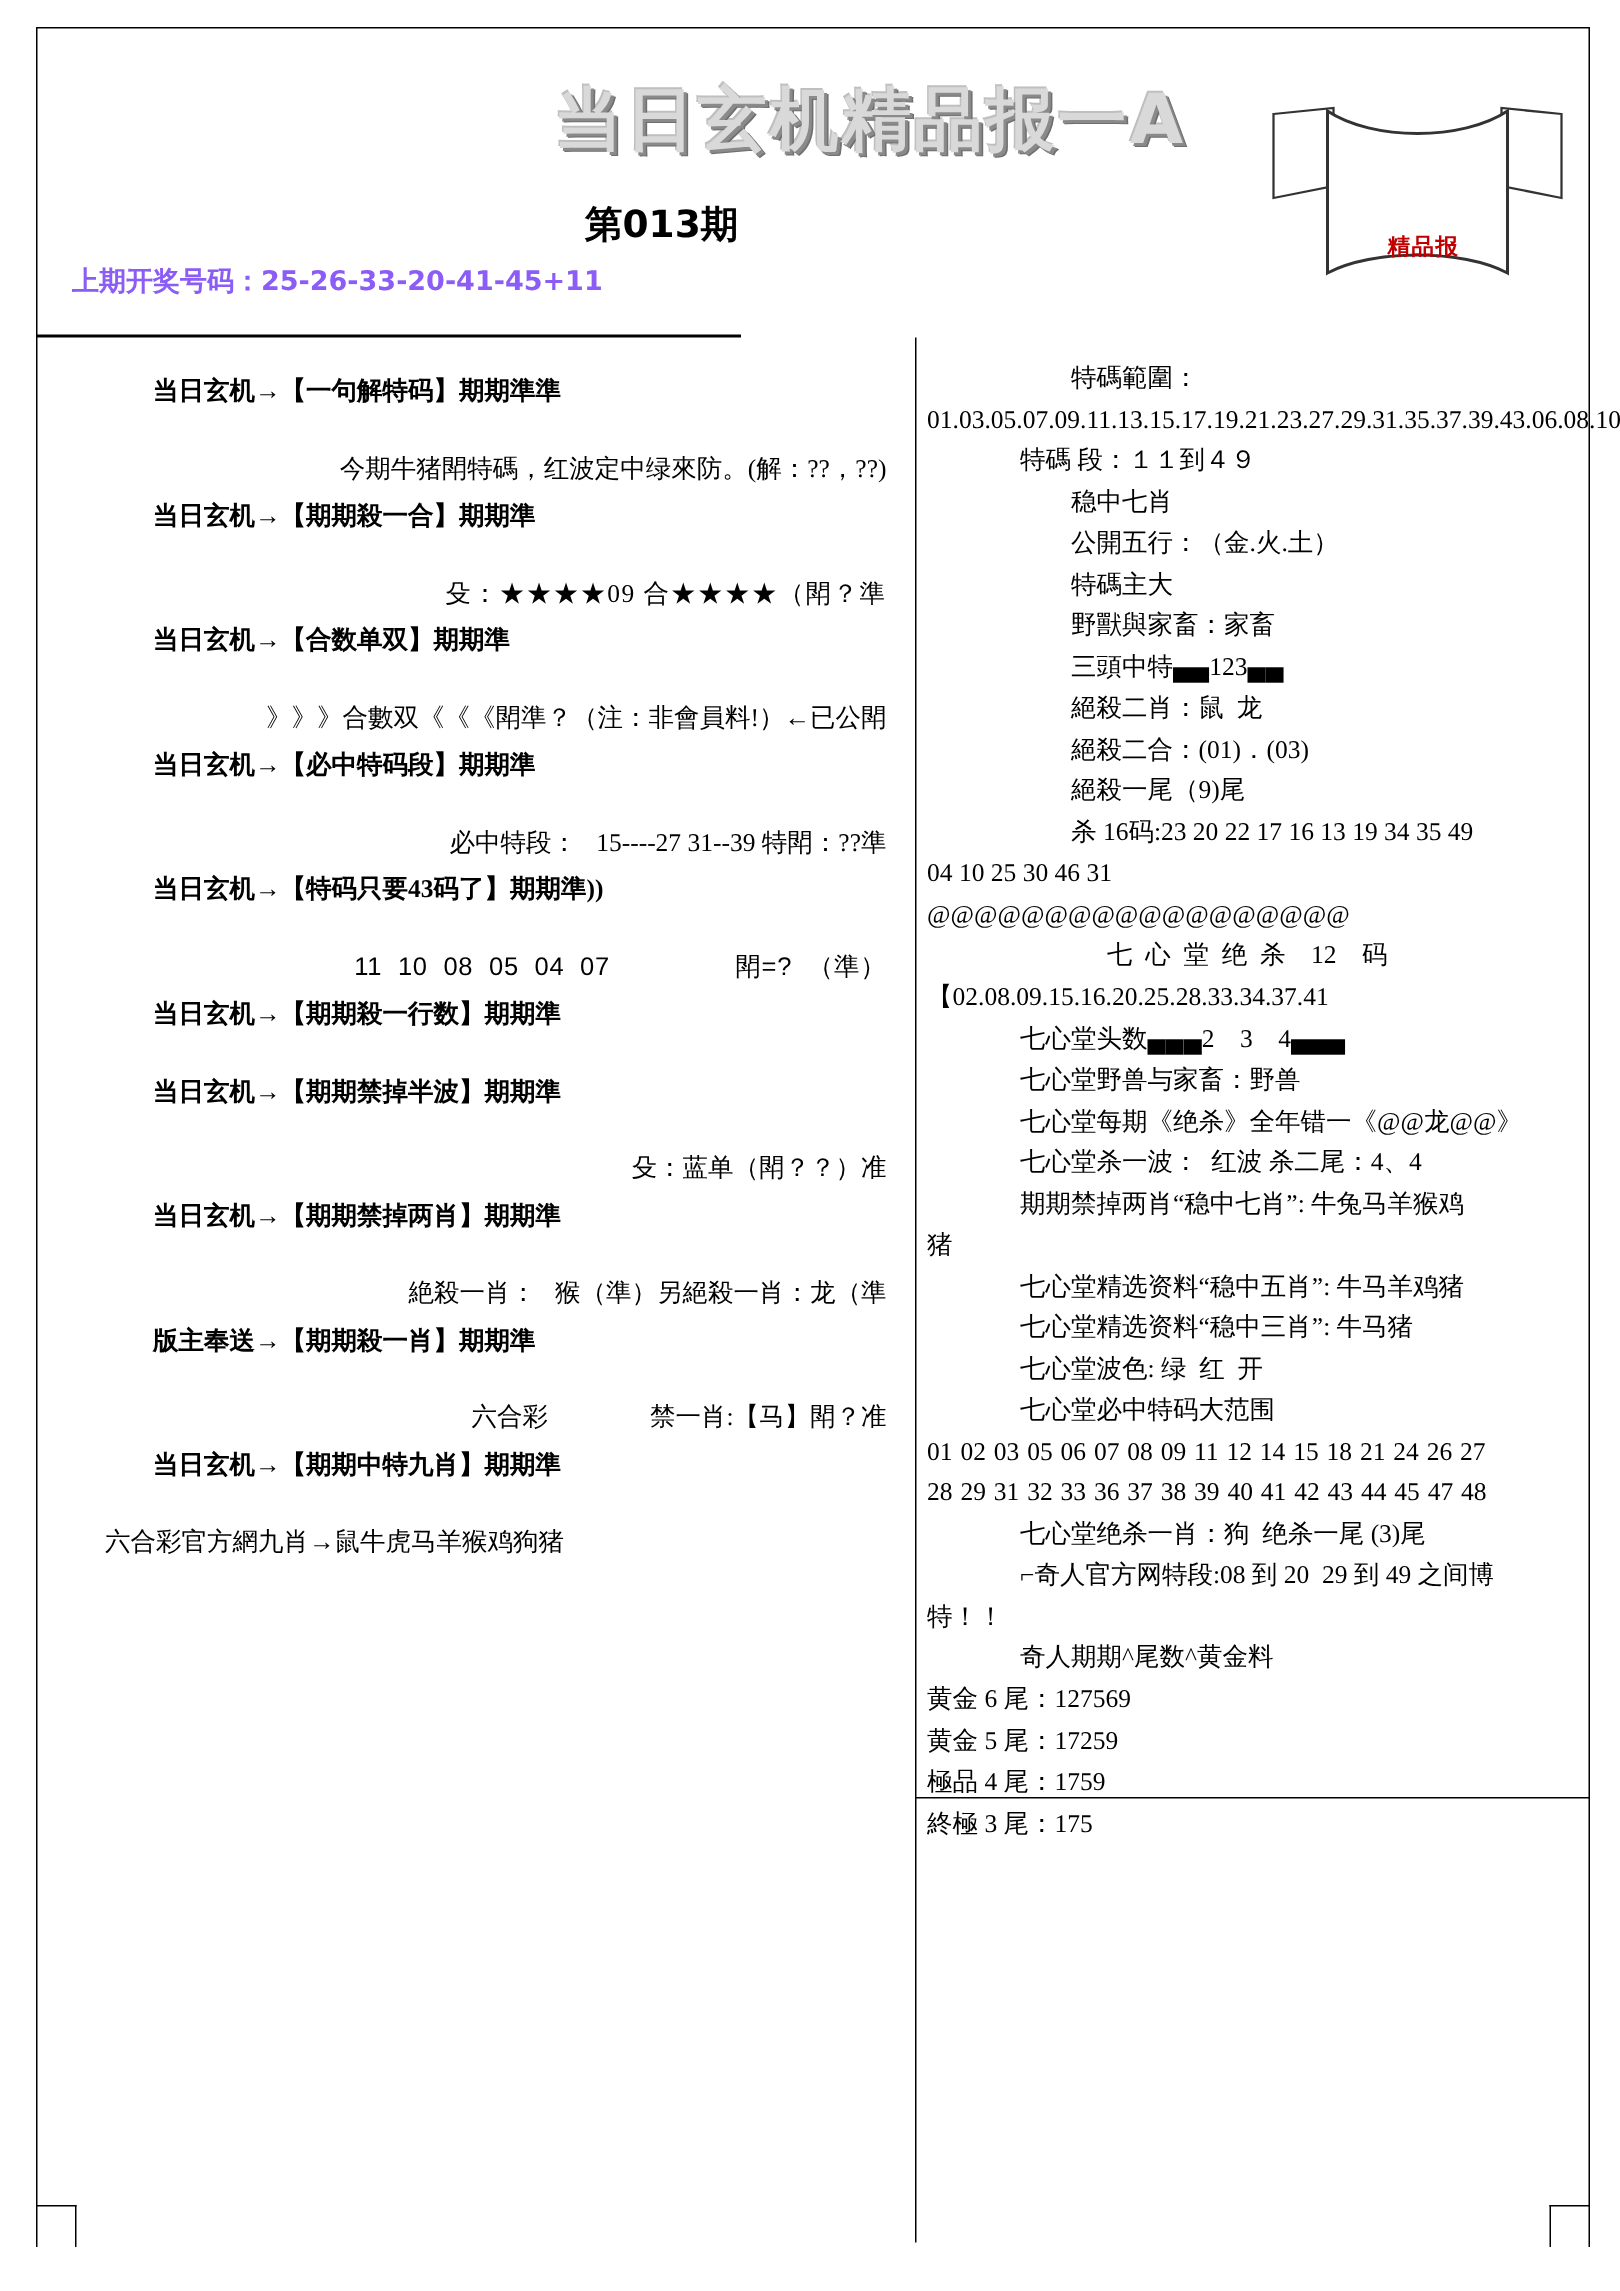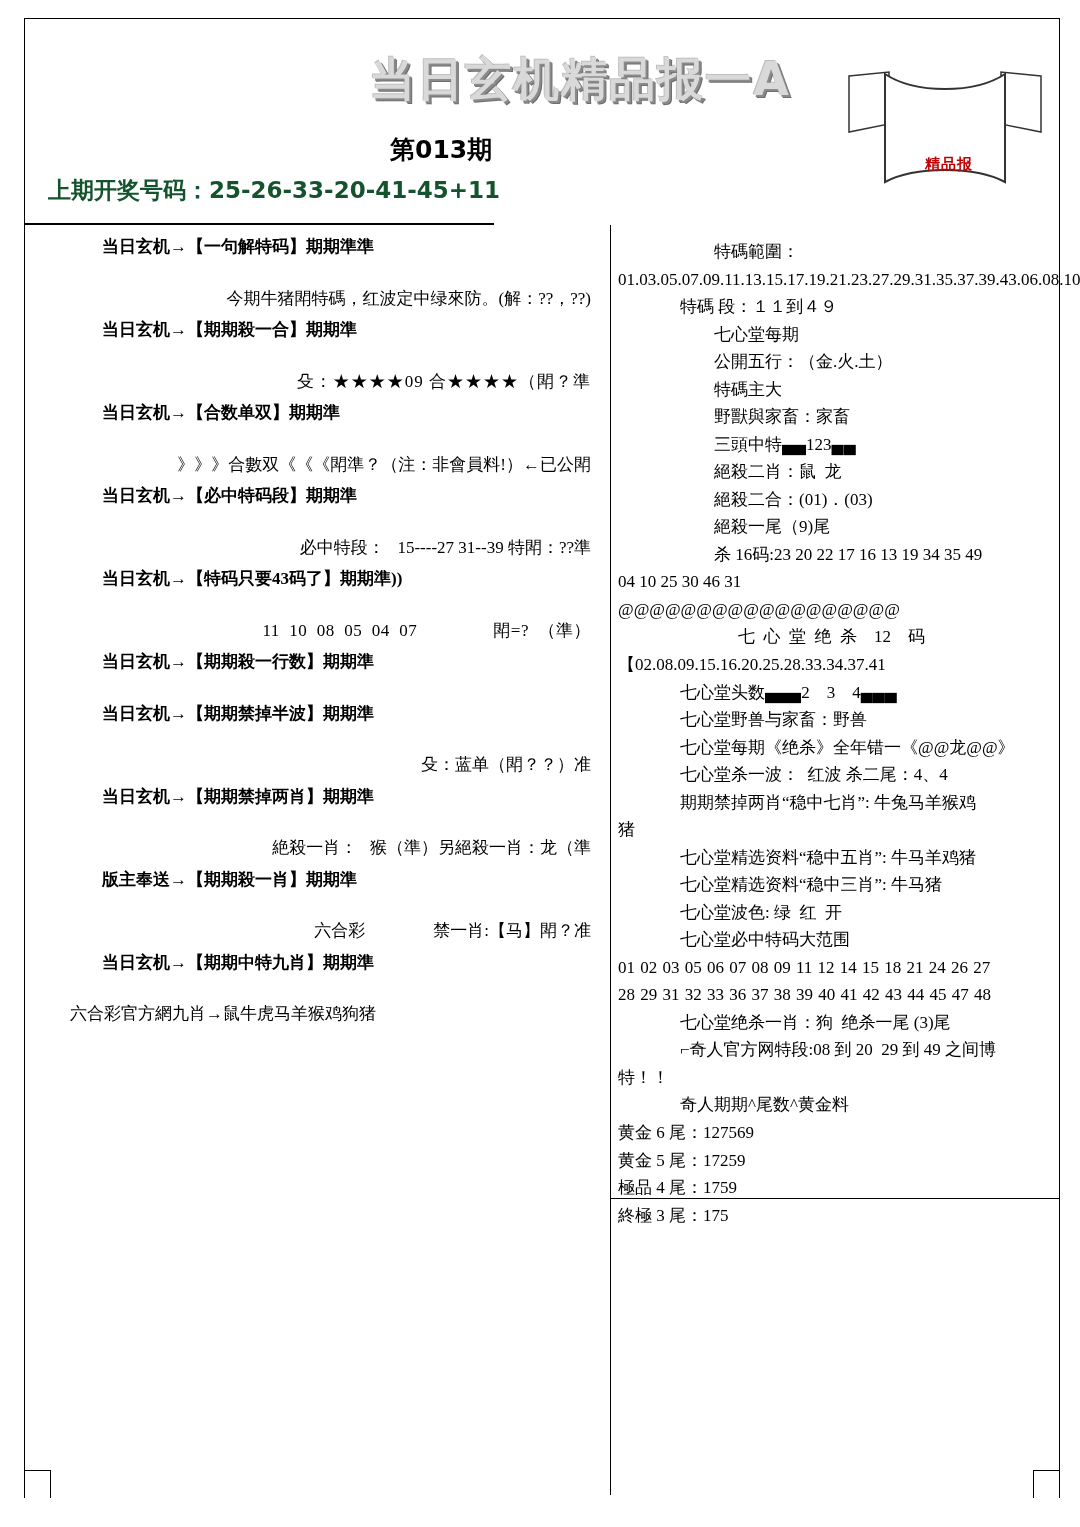--- a/index.html
+++ b/index.html
@@ -43,49 +43,49 @@
     letter-spacing:1px;
   }
 
   .issue{
     position:absolute;left:390px;top:133px;
     font-size:25px;font-weight:bold;
     font-family:"DejaVu Sans", sans-serif;
   }
   .prev-draw{
     position:absolute;left:48px;top:175px;
-    font-size:23px;font-weight:bold;color:#14532d;
+    font-size:18px;font-weight:bold;color:#8b5cf6;
     font-family:"DejaVu Sans", sans-serif;
     white-space:nowrap;
   }
   .rule-left{position:absolute;left:24px;top:223px;width:470px;height:2px;background:#000;}
   .divider-v{position:absolute;left:610px;top:225px;width:1px;height:1270px;background:#000;}
   .rule-right-bottom{position:absolute;left:610px;top:1198px;width:450px;height:1px;background:#000;}
 
   
   .col-left{
-    position:absolute;left:46px;top:234px;width:545px;
+    position:absolute;left:46px;top:248px;width:545px;
     font-size:17px;line-height:1.5;
   }
   .col-right{
     position:absolute;left:618px;top:238px;width:440px;
     font-size:17px;line-height:1.62;
   }
 
   .block{margin-bottom:26px;}
   .line{white-space:pre-wrap;}
   .head{font-weight:bold;padding-left:56px;}
   .plain{padding-left:56px;}
   .tight{margin-bottom:6px;text-align:right;}
   .indent0{padding-left:0;}
   .indent-sm{padding-left:24px;}
   .indent-md{padding-left:62px;}
   .indent-lg{padding-left:96px;}
   .center-ish{padding-left:120px;}
-  .mono-num{font-family:Liberation Serif, serif;letter-spacing:0.5px;}
+  .mono-num{font-family:Liberation Sans, sans-serif;letter-spacing:0.5px;}
   .rng{word-spacing:1px;}
   .stars{letter-spacing:1px;}
 </style>
 </head>
 <body>
 
 <div class="page">
 
   <div class="frame-top"></div>
   <div class="frame-left"></div>
@@ -166,21 +166,21 @@
     </div>
 
   </div>
 
   <div class="col-right">
 
     <div class="line indent-lg">特碼範圍：</div>
     <div class="line rng">01.03.05.07.09.11.13.15.17.19.21.23.27.29.31.35.37.39.43.06.08.10.12.14.18.20.22.24.26.28.30.32.36.38.40.42.46</div>
 
     <div class="line indent-md">特碼 段：１１到４９</div>
-    <div class="line indent-lg">七心堂每期</div>
+    <div class="line indent-lg">稳中七肖</div>
     <div class="line indent-lg">公開五行：（金.火.土）</div>
     <div class="line indent-lg">特碼主大</div>
     <div class="line indent-lg">野獸與家畜：家畜</div>
     <div class="line indent-lg">三頭中特▄▄123▄▄</div>
     <div class="line indent-lg">絕殺二肖：鼠  龙</div>
     <div class="line indent-lg">絕殺二合：(01)．(03)</div>
     <div class="line indent-lg">絕殺一尾（9)尾</div>
 
     <div class="line indent-lg">杀 16码:23 20 22 17 16 13 19 34 35 49</div>
     <div class="line indent0">04 10 25 30 46 31</div>

